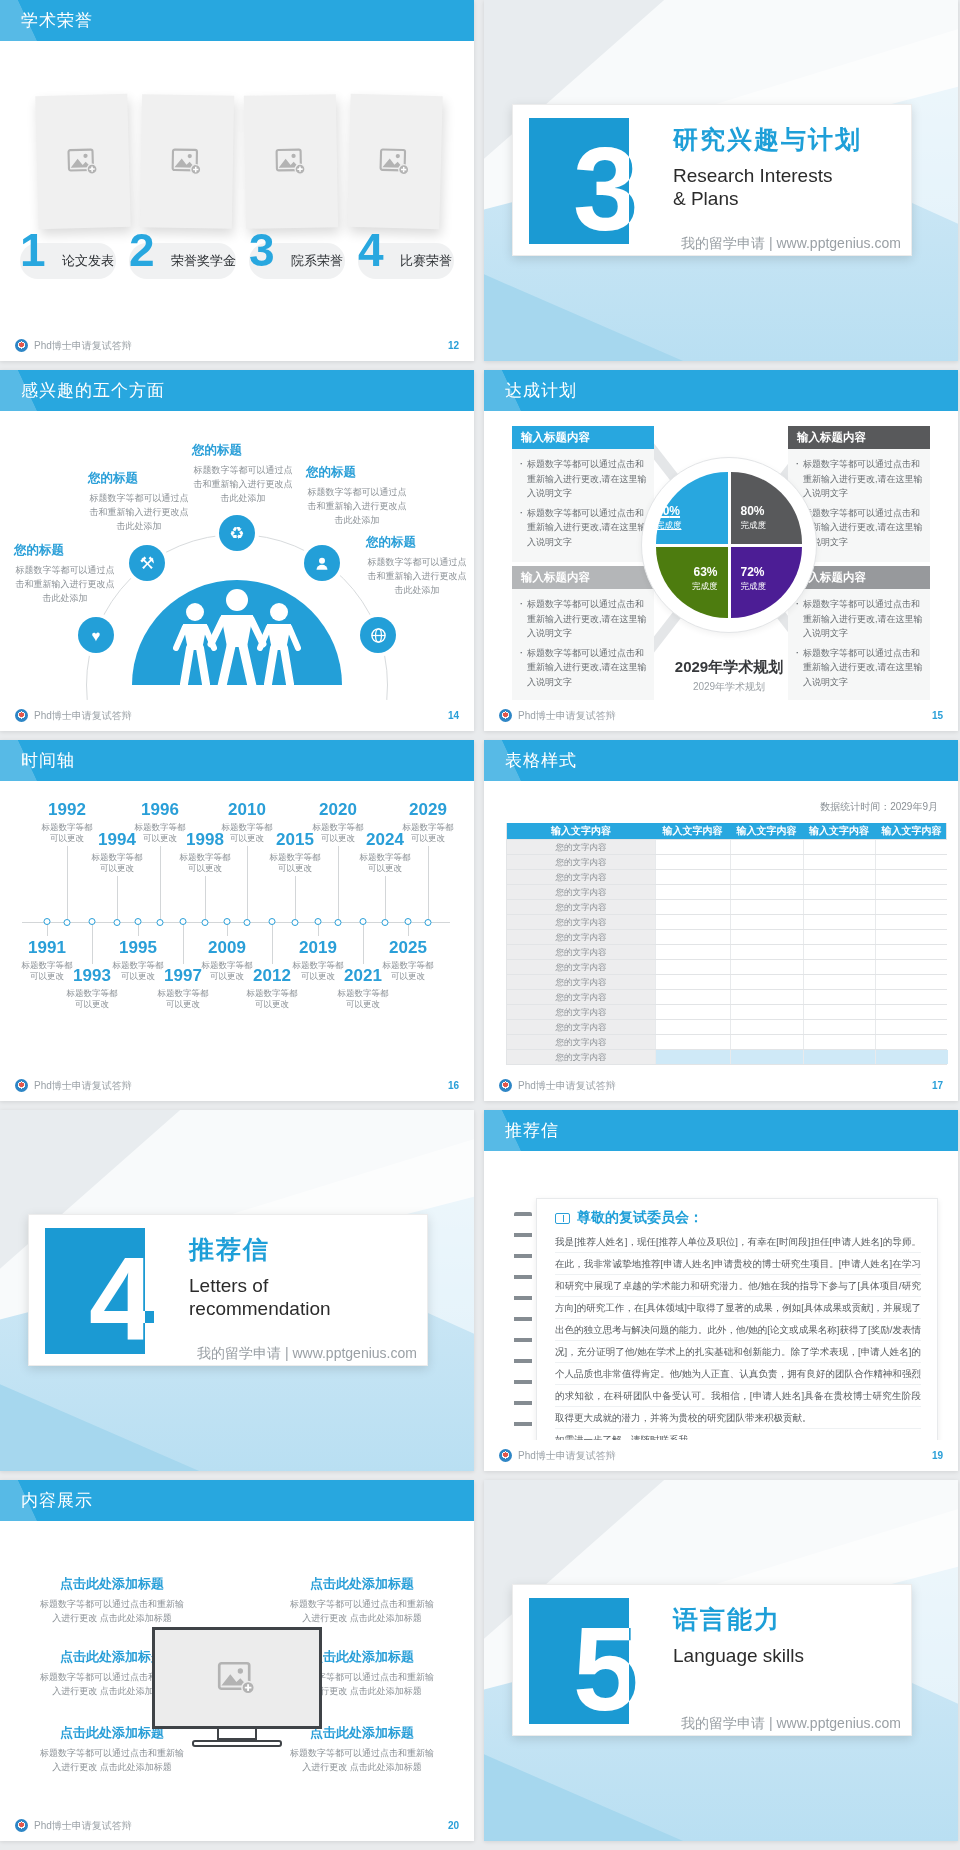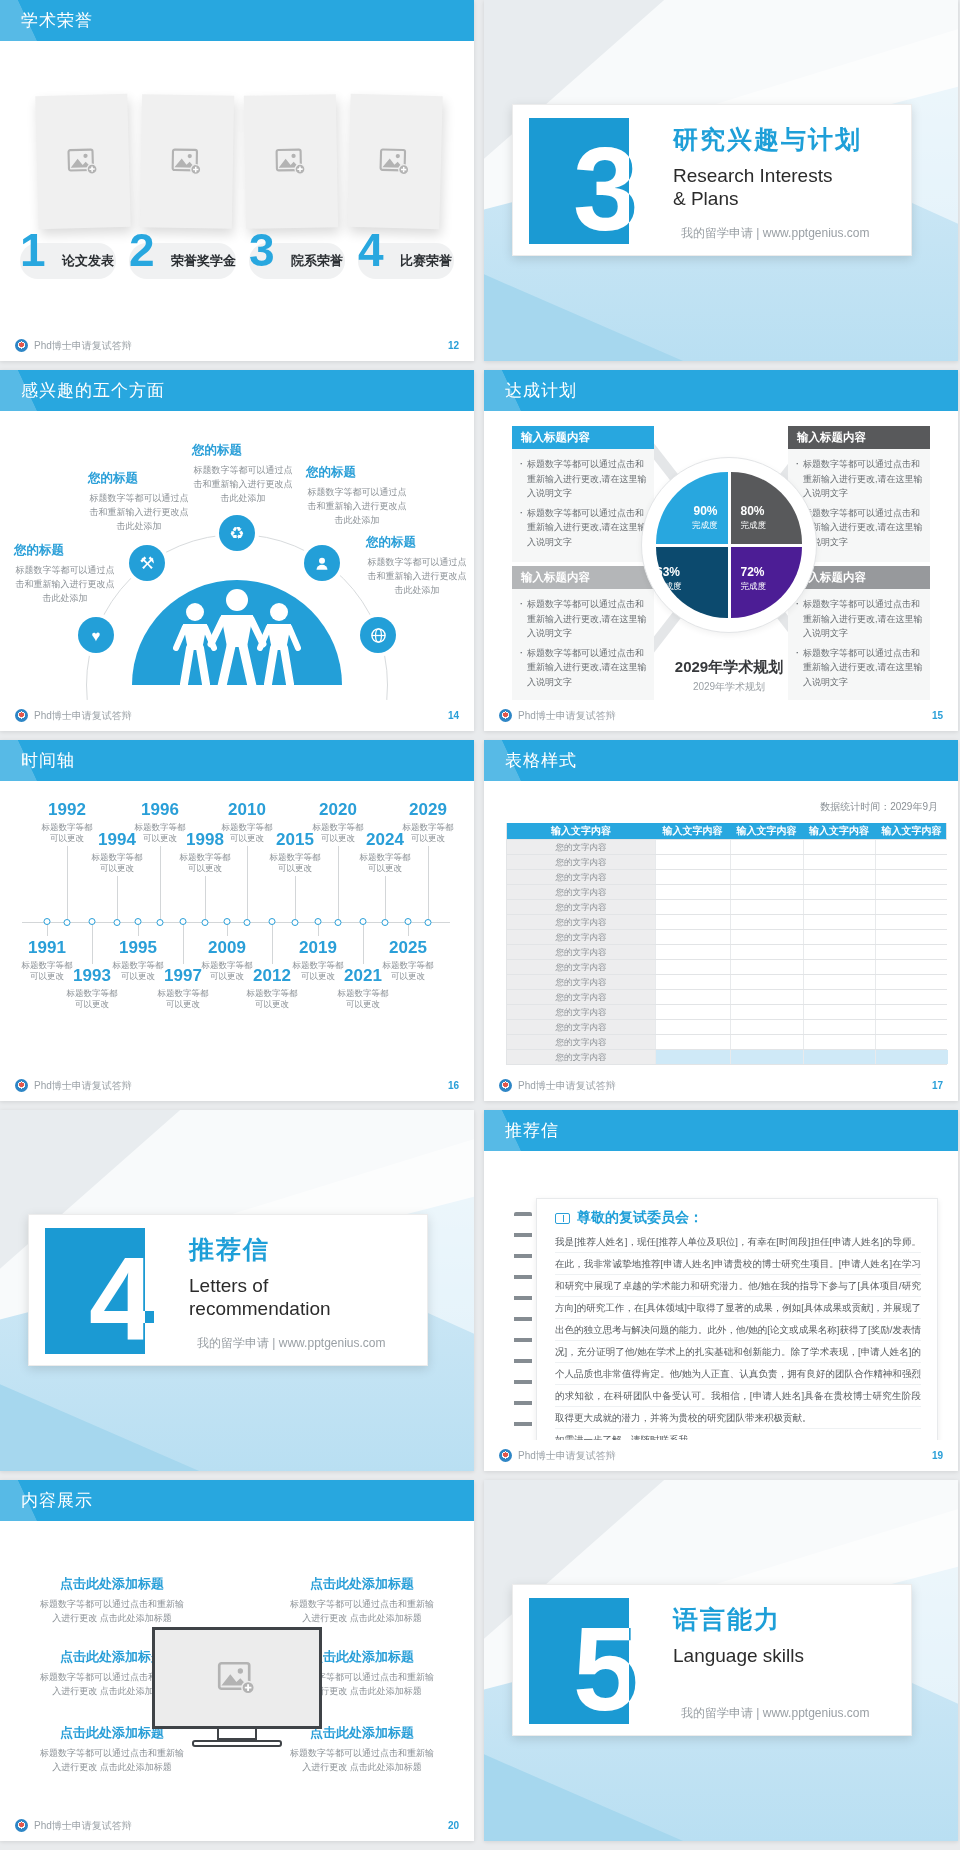--- a/index.html
+++ b/index.html
@@ -25,39 +25,39 @@
   .pageno { margin-left:auto; color:#2a9fd8; font-weight:bold; font-size:10px; }
 
   
   .pcard { position:absolute; top:95px; width:92px; height:133px; background:#f0f0f0;
            box-shadow:2px 6px 12px rgba(0,0,0,.14); display:flex; align-items:center; justify-content:center; }
   .pc1 { left:37px; transform:rotate(-1.5deg); } .pc2 { left:141px; transform:rotate(1deg); }
   .pc3 { left:245px; transform:rotate(-1deg); } .pc4 { left:349px; transform:rotate(1.5deg); }
   .chips { position:absolute; left:20px; right:20px; top:243px; display:flex; gap:13px; }
   .chip { flex:1; height:36px; background:#f0f1f2; border-radius:18px; position:relative; }
   .chip-num { position:absolute; left:0; top:-16px; font-size:46px; line-height:1; font-weight:bold; color:#28a7df; }
-  .chip-label { display:block; margin-left:42px; line-height:36px; font-size:13px; color:#2b2f33; font-weight:700; white-space:nowrap; }
+  .chip-label { display:block; margin-left:42px; line-height:36px; font-size:13px; color:#2b2f33; font-weight:400; white-space:nowrap; }
 
   
   .dv { background:#f8fafb; }
   .dv-bg i { position:absolute; inset:0; display:block; }
   .dv-p1 { background:#e8ecef; clip-path:polygon(0 0,38% 0,0 44%); }
   .dv-p2 { background:linear-gradient(180deg,#ddeef8,#b9dff2); clip-path:polygon(0 100%,0 58%,100% 24%,100% 100%); }
   .dv-p3 { background:#a6d7ee; clip-path:polygon(0 100%,0 76%,42% 100%); }
   .dv-p4 { background:rgba(255,255,255,.55); clip-path:polygon(46% 30%,100% 8%,100% 62%); }
   .dv-card { position:absolute; left:28px; top:104px; width:400px; height:152px; background:#fff;
              border:1px solid #ececec; box-shadow:0 3px 10px rgba(0,0,0,.13); }
   .numwrap { position:absolute; left:16px; top:13px; width:190px; height:126px; }
   .numghost { position:absolute; left:44px; top:12px; font-size:118px; line-height:1; font-weight:bold; color:#1b9ad3; }
   .numsq { position:absolute; left:0; top:0; width:100px; height:126px; background:#1b9ad3; overflow:hidden; }
   .numsq span { position:absolute; left:44px; top:12px; font-size:118px; line-height:1; font-weight:bold; color:#fff; }
   .dv-text { position:absolute; left:160px; top:18px; right:14px; }
   .dv-cn { font-size:25px; font-weight:bold; color:#1e9fd8; letter-spacing:2px; }
   .dv-en { font-size:19px; color:#2b2b2b; margin-top:8px; line-height:1.22; }
-  .dv-tag { position:absolute; left:168px; bottom:13px; font-size:12px; color:#9aa0a5; }
+  .dv-tag { position:absolute; left:168px; bottom:2px; font-size:14px; color:#9aa0a5; }
 
   
   .iblock { position:absolute; width:102px; }
   .iblock .ititle { font-size:12.5px; font-weight:bold; color:#2a9fd8; margin-bottom:5px; }
   .iblock .ibody { font-size:9px; color:#8b9196; line-height:1.55;text-align:center; }
   .ib-a { left:88px; top:100px; } .ib-b { left:192px; top:72px; } .ib-c { left:306px; top:94px; }
   .ib-d { left:14px; top:172px; } .ib-e { left:366px; top:164px; }
   .arc-ring { position:absolute; left:86px; top:164px; width:302px; height:302px;
               border:1px solid #d8dbdd; border-radius:50%; }
   .dome { position:absolute; left:132px; top:210px; width:210px; height:105px;
@@ -80,23 +80,23 @@
   .pbox li { display:flex; font-size:9px; color:#6a6f73; line-height:1.62; margin-bottom:5px; }
   .pbox li::before { content:"·"; font-weight:bold; margin:0 4px 0 2px; color:#6a6f73; }
   .pie-ring { position:absolute; left:157px; top:87px; width:176px; height:176px; background:#fff;
               border:1px solid #e3e5e7; border-radius:50%; box-shadow:0 2px 6px rgba(0,0,0,.06); }
   .pie { position:absolute; left:172px; top:102px; width:146px; height:146px; display:grid;
          grid-template-columns:1fr 1fr; grid-template-rows:1fr 1fr; gap:3px; }
   .q { display:flex; flex-direction:column; color:#fff; }
   .q .pct { font-size:20px; font-weight:bold; line-height:1; }
   .q .pct span { font-size:12px; }
   .q .qlab { font-size:8.5px; margin-top:2px; }
-  .q1 { background:#28a7df; border-radius:100% 0 0 0; align-items:flex-end; justify-content:flex-end; padding:0 10px 12px 0; }
+  .q1 { background:#28a7df; border-radius:100% 0 0 0; justify-content:flex-end; padding:0 10px 12px 0;text-decoration:underline; }
   .q2 { background:#58595b; border-radius:0 100% 0 0; align-items:flex-start; justify-content:flex-end; padding:0 0 12px 10px; }
-  .q3 { background:#0c4a6e; border-radius:0 0 0 100%; justify-content:flex-start; padding:12px 10px 0 0; }
+  .q3 { background:#4d7c0f; border-radius:0 0 0 100%; align-items:flex-end; justify-content:flex-start; padding:12px 10px 0 0; }
   .q4 { background:#4c1d95; border-radius:0 0 100% 0; align-items:flex-start; justify-content:flex-start; padding:12px 0 0 10px; }
   .plan-caption { position:absolute; left:160px; top:288px; width:170px; text-align:center; }
   .plan-caption .cap { font-size:15px; font-weight:bold; color:#37393c; }
   .plan-caption .caps { font-size:10px; color:#9aa0a5; margin-top:3px; }
 
   
   .axis { position:absolute; left:22px; right:24px; top:182px; height:1px; background:#d3d6d8; }
   .yg { position:absolute; width:92px; transform:translateX(-50%); text-align:center; }
   .yg .yr { font-size:17px; font-weight:bold; color:#2a9fd8; line-height:1.15; }
   .yg .ynote { font-size:8.5px; color:#8b9196; line-height:1.3; white-space:pre-line; margin-top:2px; }

